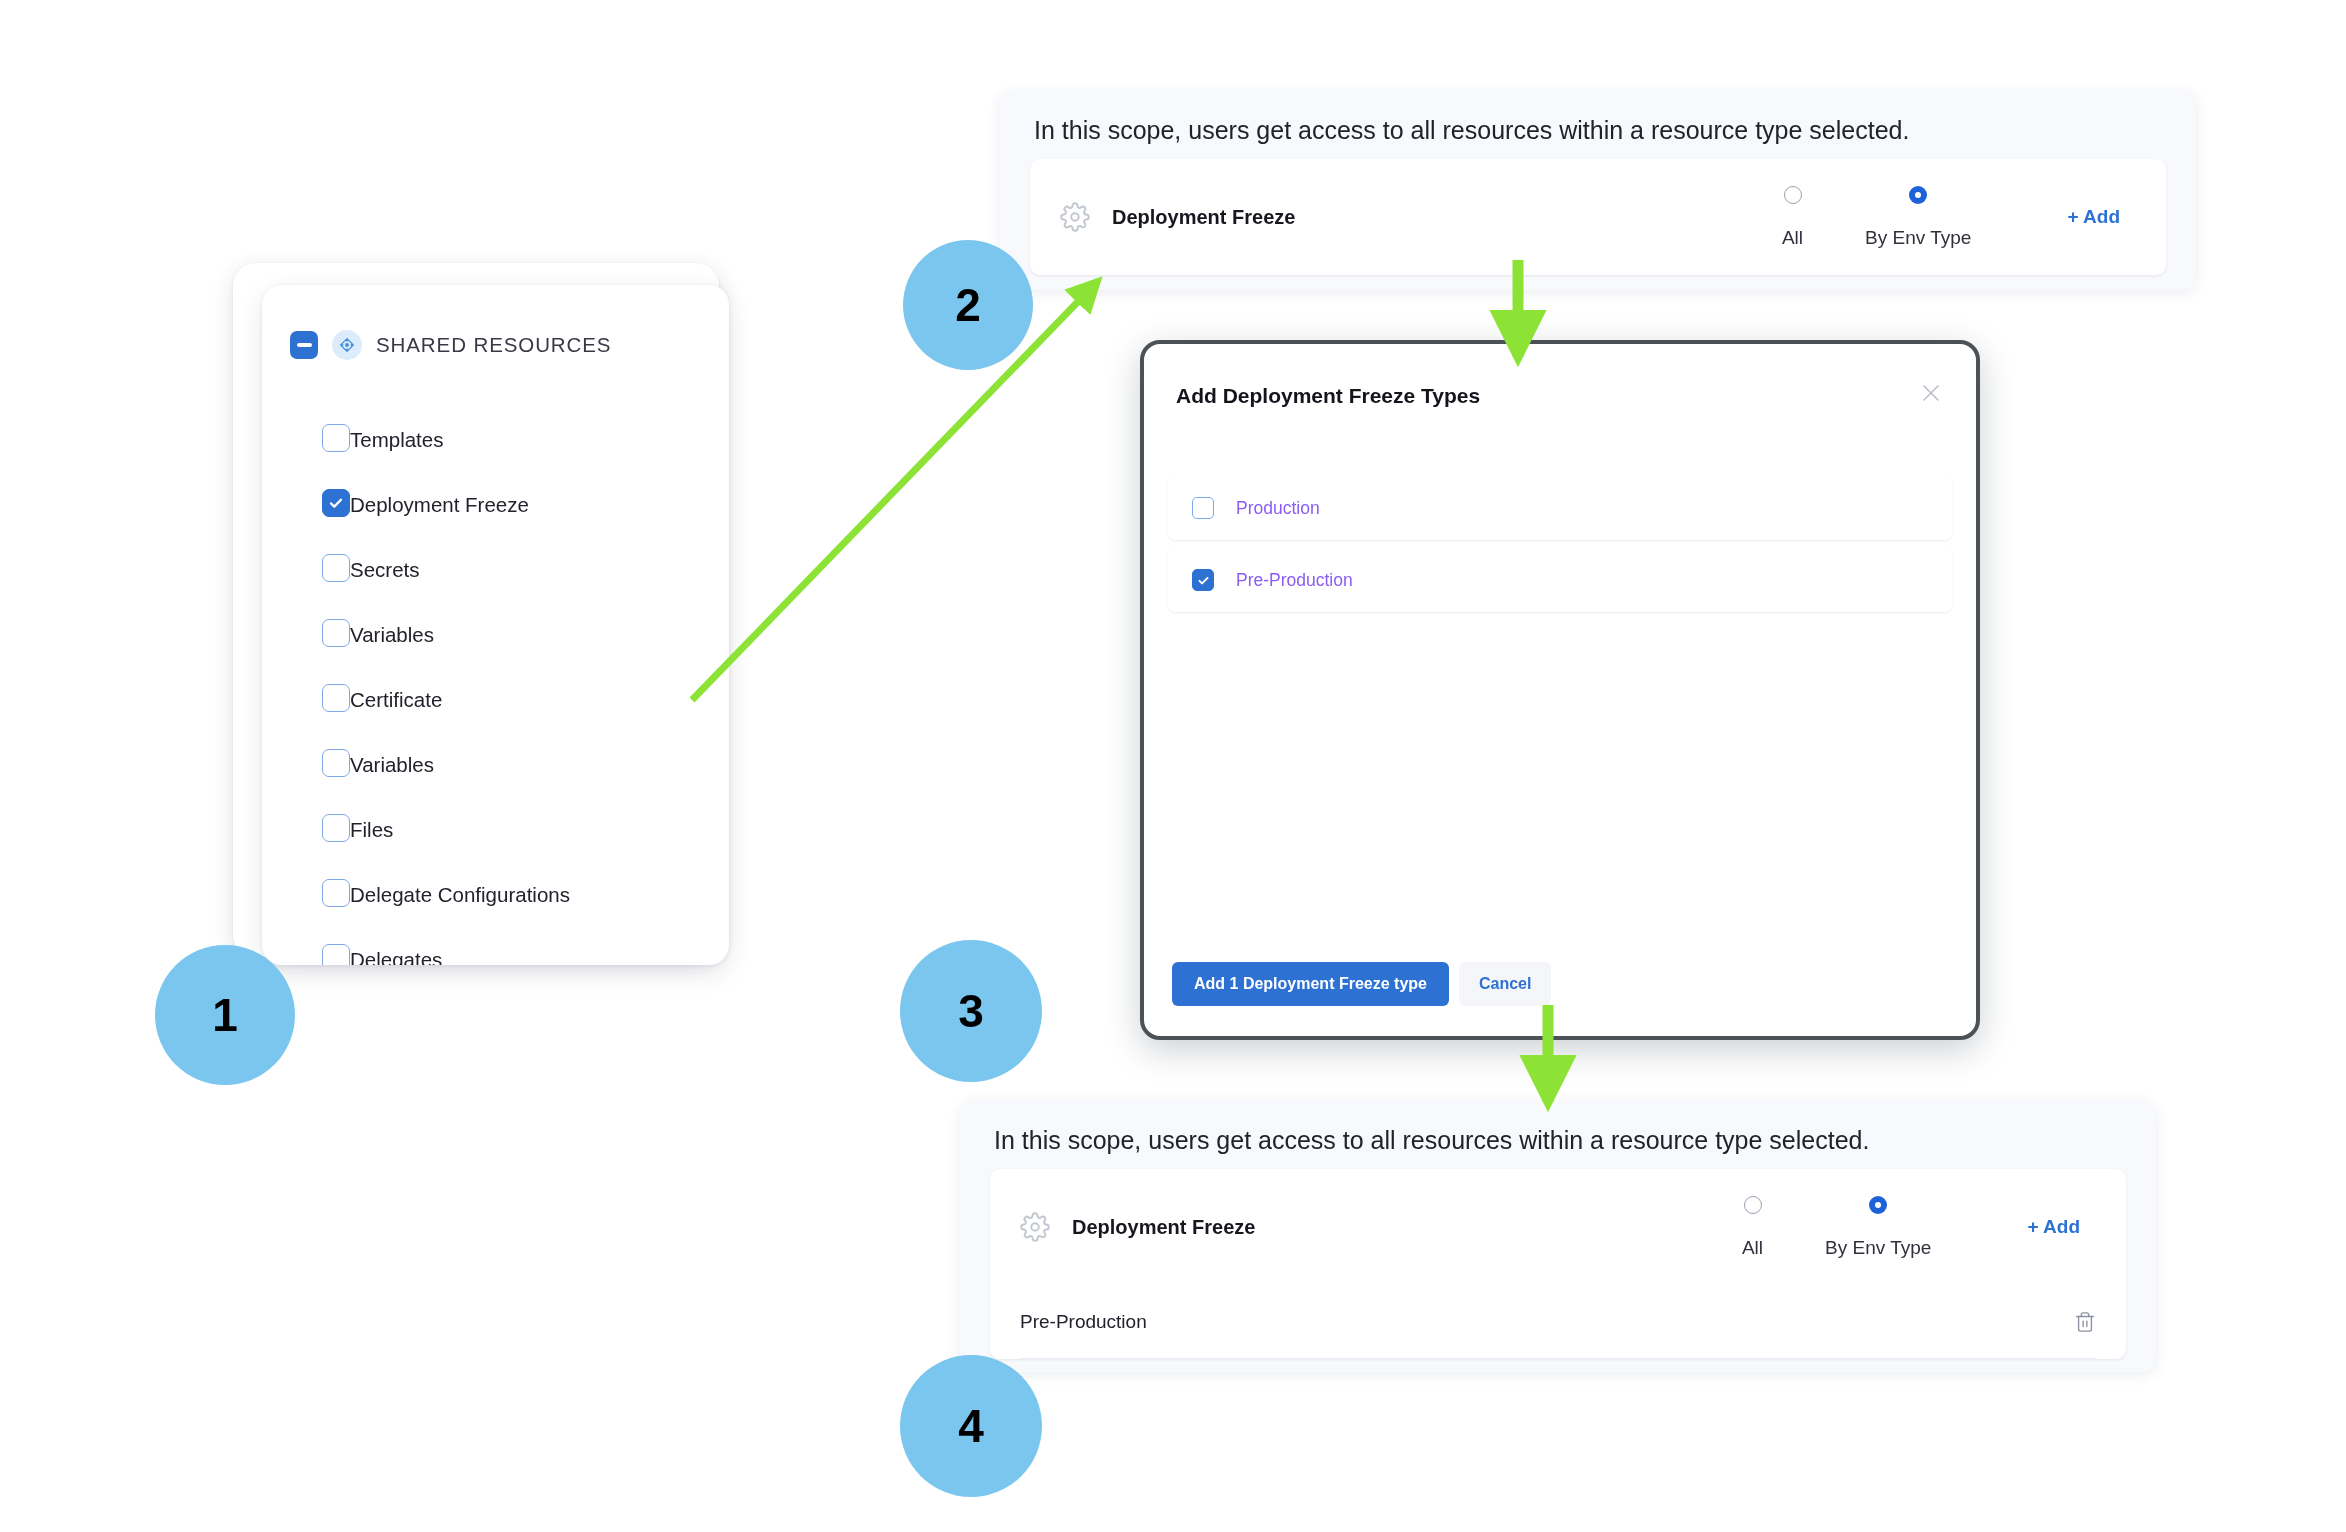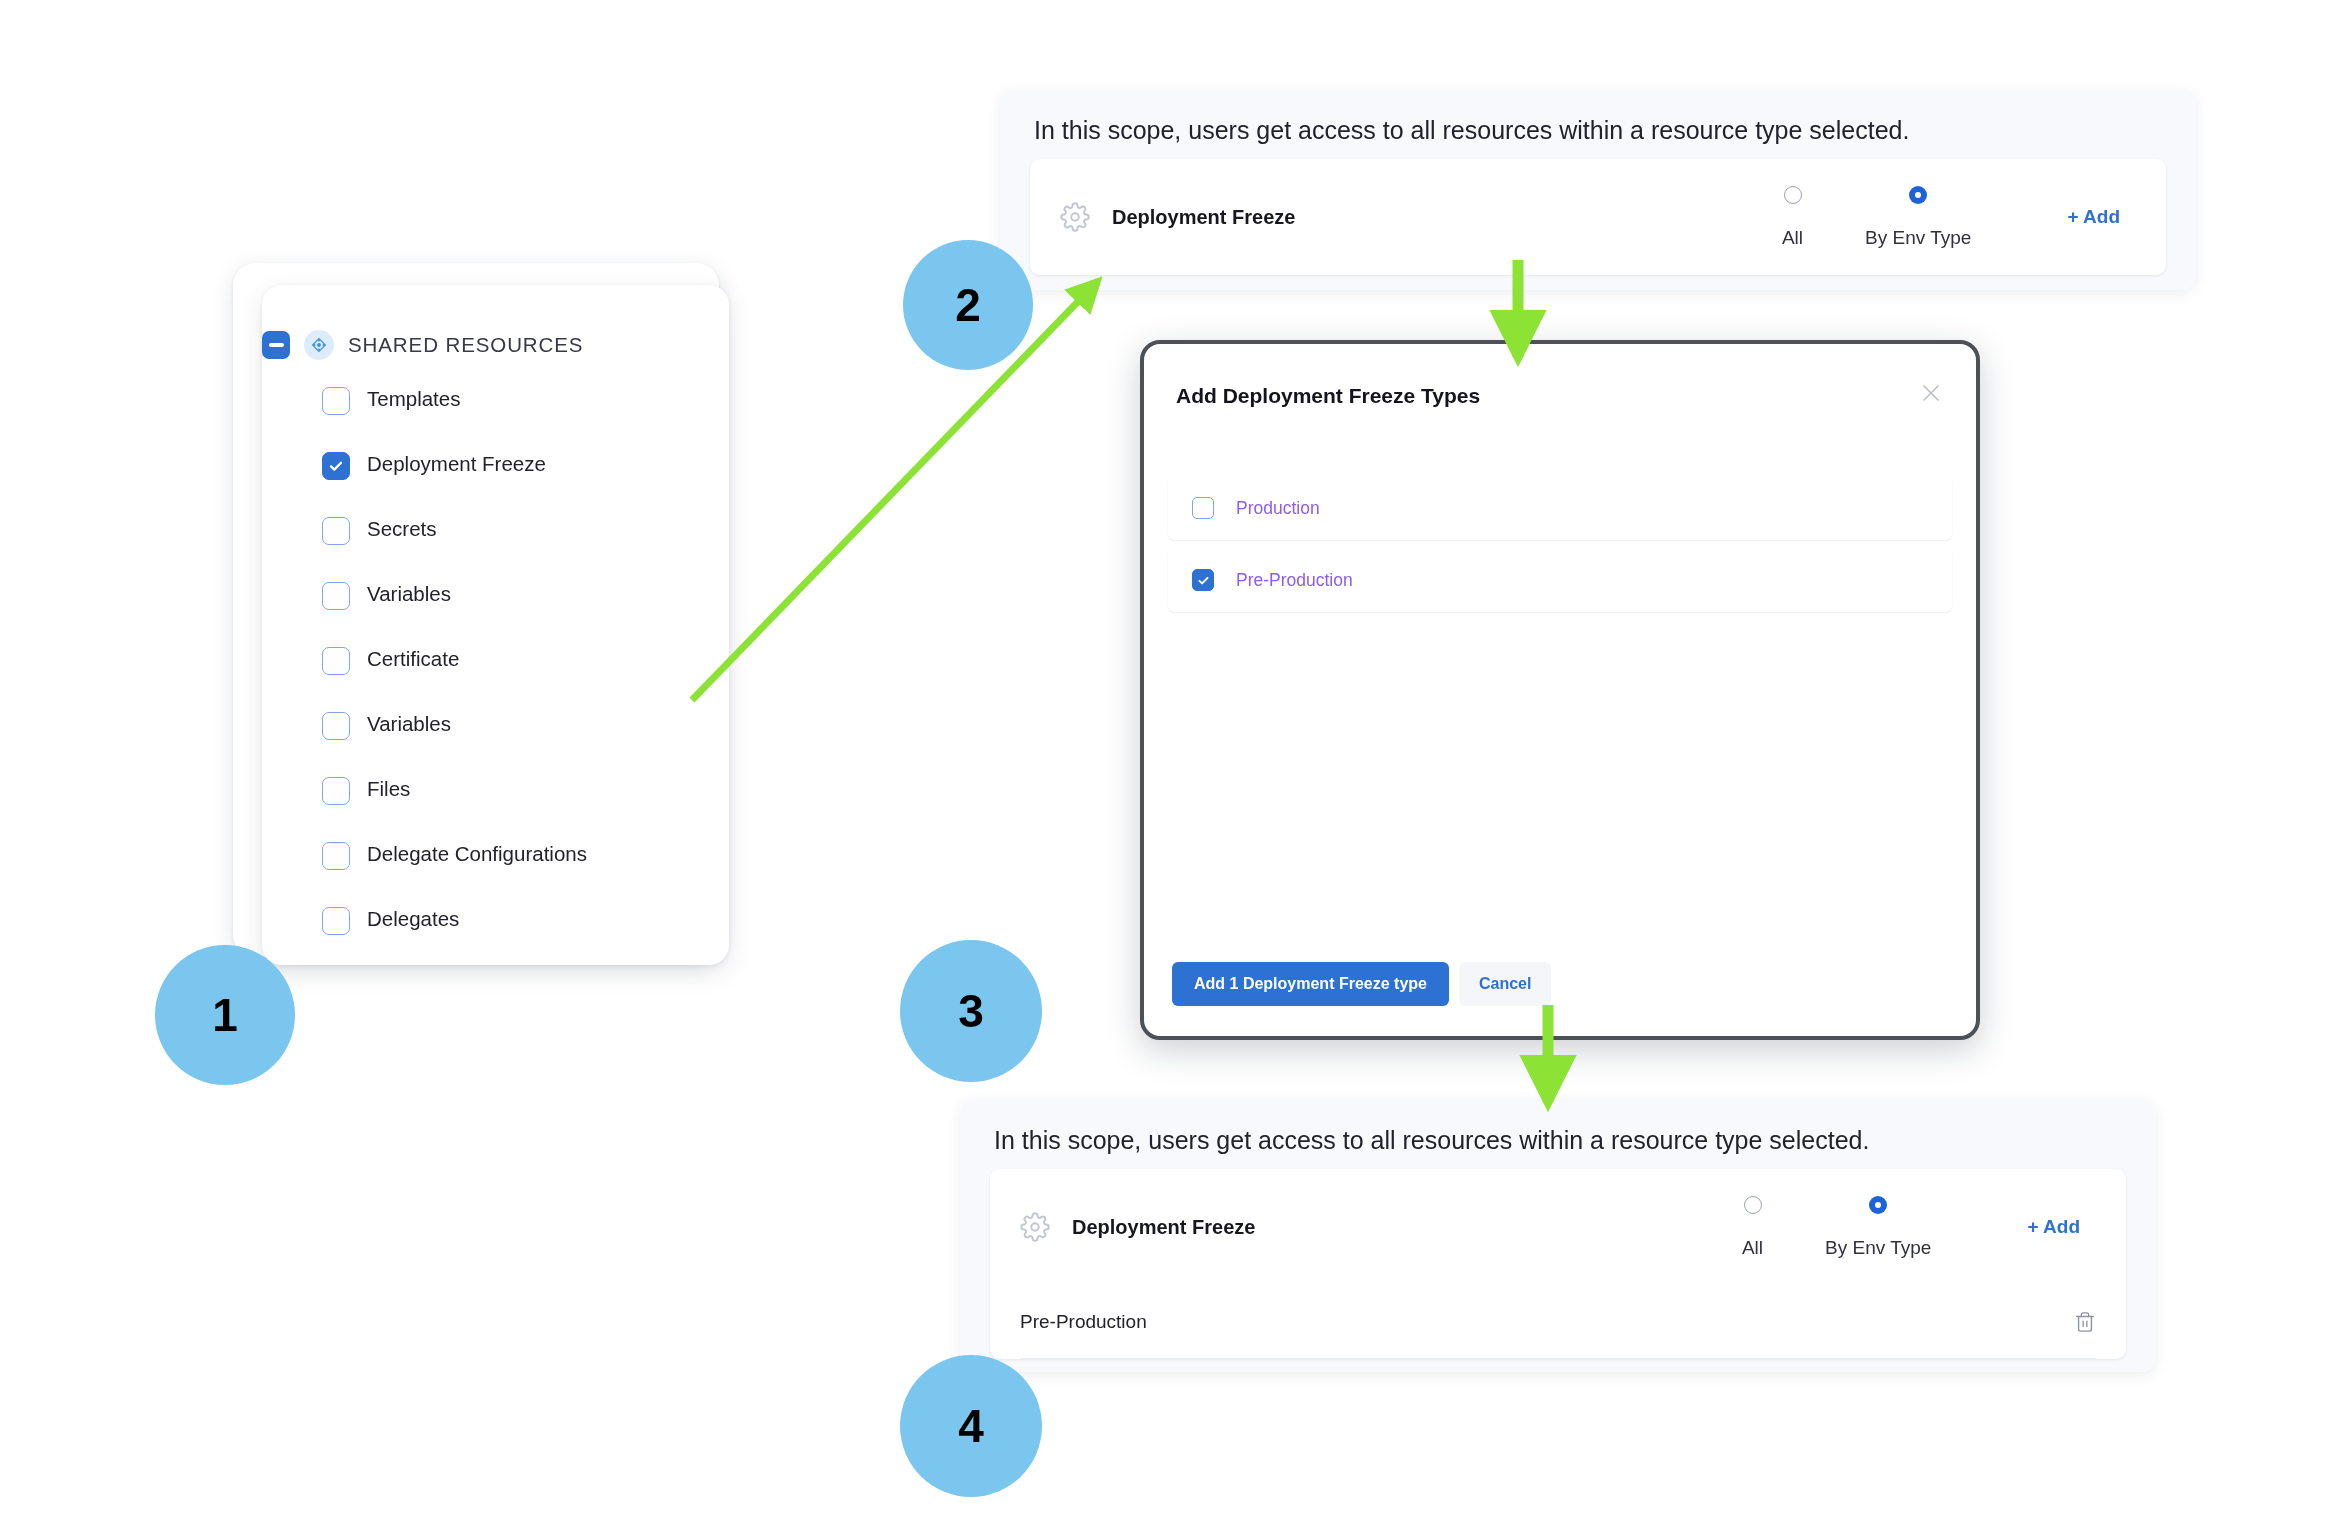--- a/index.html
+++ b/index.html
@@ -21,35 +21,35 @@
     background:#ffffff;border-radius:22px;
     box-shadow:0 6px 22px rgba(25,40,70,.13), 0 1px 3px rgba(25,40,70,.10);
   }
   #tree-card{
     left:262px;top:285px;width:467px;height:680px;
     background:#ffffff;border-radius:20px;
     box-shadow:0 8px 26px rgba(25,40,70,.10), 0 1px 4px rgba(25,40,70,.08);
     overflow:hidden;
   }
   #tree-inner{position:absolute;left:0;top:0;right:0;bottom:0;padding:40px 0 0 0;}
-  .tree-head{display:flex;align-items:center;gap:14px;height:40px;}
+  .tree-head{display:flex;align-items:center;gap:14px;padding-left:28px;height:40px;}
   .cb-minus{
     width:28px;height:28px;border-radius:7px;background:#2d72d2;
     display:flex;align-items:center;justify-content:center;flex:0 0 auto;
   }
   .cb-minus i{display:block;width:15px;height:3.5px;border-radius:2px;background:#fff;}
   .res-glyph{
     width:30px;height:30px;border-radius:50%;background:#dcecfb;
     display:flex;align-items:center;justify-content:center;flex:0 0 auto;
   }
   .tree-head-label{
     font-size:20.5px;letter-spacing:.9px;color:#383946;font-weight:400;
   }
   .tree-list{margin-top:22px;}
-  .tree-row{display:flex;align-items:flex-start;gap:17px;padding-left:60px;height:65px;}
+  .tree-row{display:flex;align-items:flex-end;padding-left:60px;height:65px;}
   .cb{
     width:28px;height:28px;border-radius:7px;background:#fff;
     border:1.6px solid #7da7e8;box-sizing:border-box;flex:0 0 auto;
   }
   .cb.on{
     background:#2d72d2;border-color:#2d72d2;
     display:flex;align-items:center;justify-content:center;
   }
   .cb.on svg{display:block;}
   .tree-row-label{font-size:20.5px;color:#22222c;}

